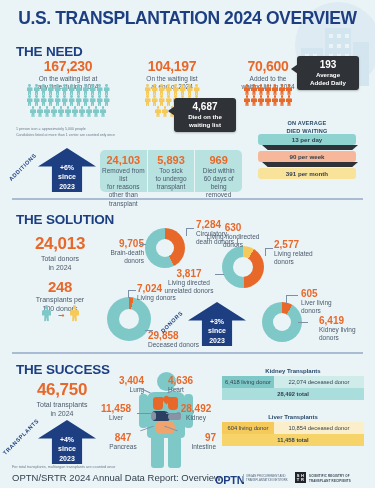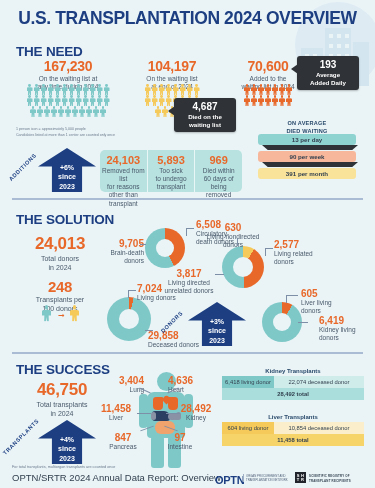--- a/index.html
+++ b/index.html
@@ -336,21 +336,21 @@
   </div>
   <div class="lbl" style="left:100px;top:238px;width:44px;text-align:right">
     <div class="num">9,705</div>
     <div class="cap" style="white-space:pre-line">Brain-death
 donors</div>
   </div>
   <div class="leader" style="left:140px;top:244px;width:6px;height:1px"></div>
   <div class="leader" style="left:186px;top:228px;width:1px;height:8px"></div>
   <div class="leader" style="left:186px;top:228px;width:8px;height:1px"></div>
   <div class="lbl" style="left:196px;top:219px;width:52px">
-    <div class="num">6,508</div>
+    <div class="num">7,284</div>
     <div class="cap" style="white-space:pre-line">Circulatory-
 death donors</div>
   </div>
 
   <div class="donut" style="left:107px;top:297px;width:44px;height:44px;background:conic-gradient(#e8682a 0deg 12deg, #7fc8c8 12deg 360deg)">
     <div class="hole" style="left:12px;top:12px;width:20px;height:20px"></div>
   </div>
   <div class="leader" style="left:128px;top:290px;width:1px;height:8px"></div>
   <div class="leader" style="left:128px;top:290px;width:8px;height:1px"></div>
   <div class="lbl" style="left:137px;top:283px;width:52px">
@@ -467,21 +467,21 @@
     <div class="cap">Kidney</div>
   </div>
   <div class="leader" style="left:166px;top:413px;width:14px;height:1px"></div>
 
   <div class="lbl" style="left:100px;top:432px;width:46px;text-align:center">
     <div class="num">847</div>
     <div class="cap">Pancreas</div>
   </div>
   <div class="leader" style="left:140px;top:428px;width:14px;height:1px;transform:rotate(-20deg)"></div>
 
-  <div class="lbl" style="left:156px;top:432px;width:48px;text-align:center">
+  <div class="lbl" style="left:168px;top:432px;width:48px;text-align:right">
     <div class="num">97</div>
     <div class="cap">Intestine</div>
   </div>
   <div class="leader" style="left:164px;top:428px;width:14px;height:1px;transform:rotate(20deg)"></div>
 
   <div class="tt" style="left:222px;top:368px;width:142px">
     <div class="tt-title">Kidney Transplants</div>
     <div class="tt-row">
       <div class="c" style="width:52px;background:#7fc8c8">6,418 living donor</div>
       <div class="c" style="flex:1;background:#cfeceb">22,074 deceased donor</div>

